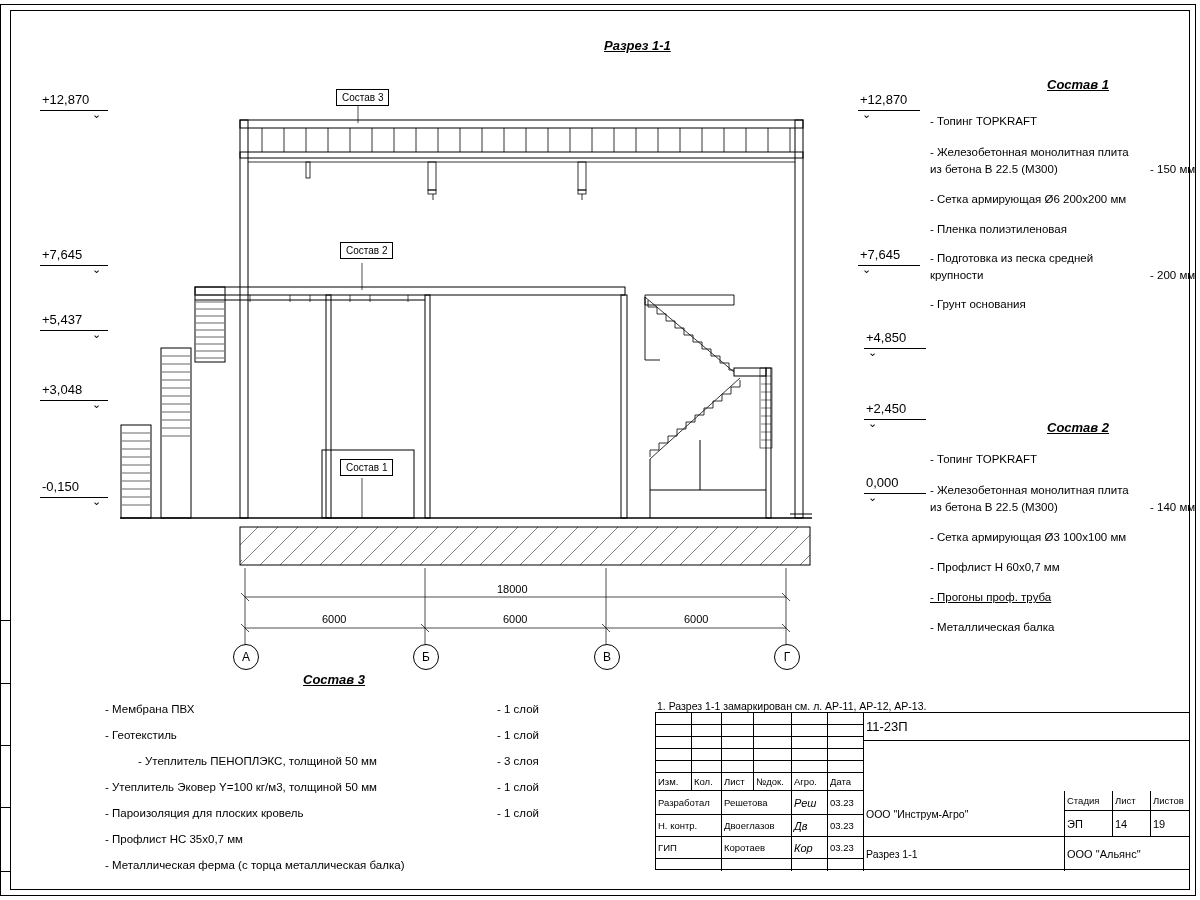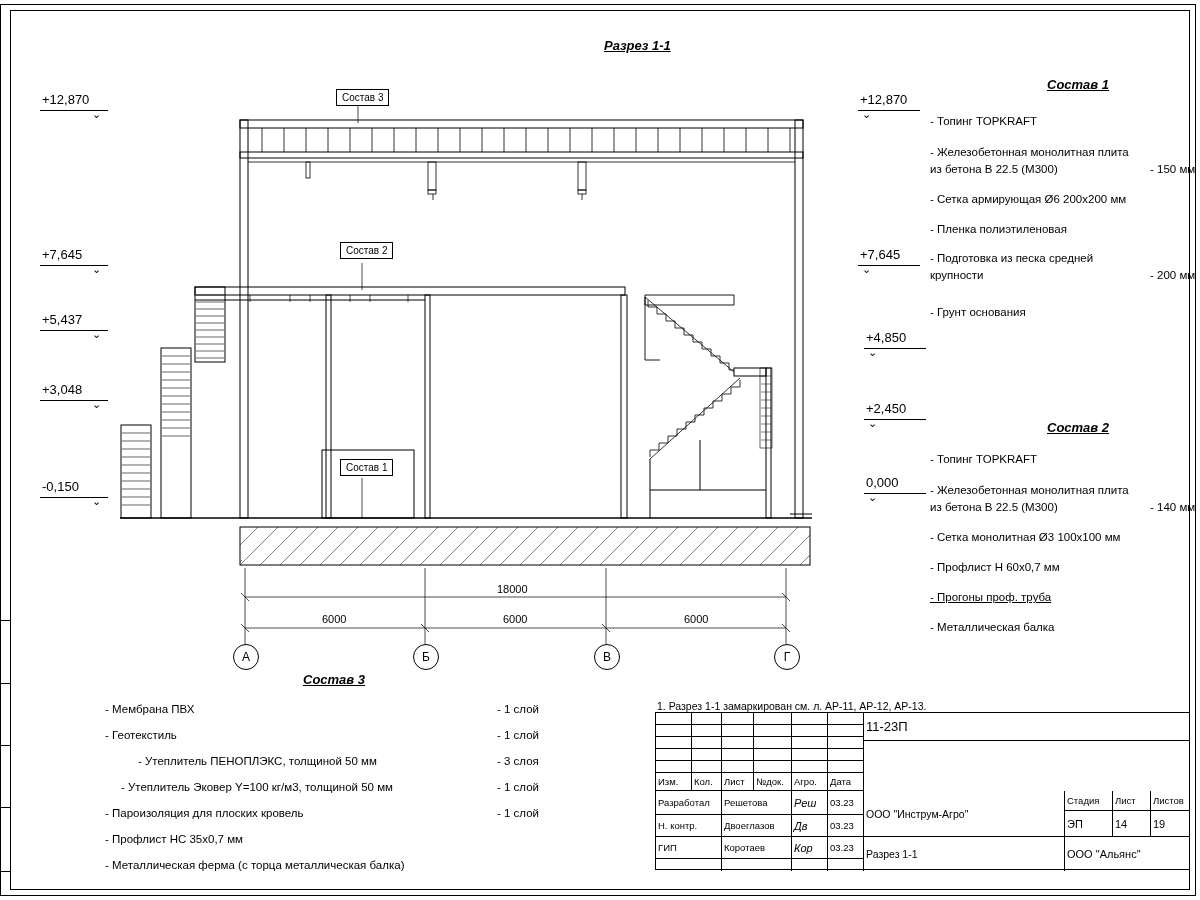--- a/index.html
+++ b/index.html
@@ -418,44 +418,44 @@
   </div>
   <div class="spec-item" style="left:930px; top:115px;">- Топинг TOPKRAFT</div>
   <div class="spec-item" style="left:930px; top:146px;">- Железобетонная  монолитная плита</div>
   <div class="spec-item" style="left:930px; top:163px;">  из бетона  В 22.5 (М300)</div>
   <div class="spec-val" style="left:1150px; top:163px;">- 150 мм</div>
   <div class="spec-item" style="left:930px; top:193px;">- Сетка армирующая Ø6 200x200 мм</div>
   <div class="spec-item" style="left:930px; top:223px;">- Пленка полиэтиленовая</div>
   <div class="spec-item" style="left:930px; top:252px;">- Подготовка из песка средней</div>
   <div class="spec-item" style="left:930px; top:269px;">  крупности</div>
   <div class="spec-val" style="left:1150px; top:269px;">- 200 мм</div>
-  <div class="spec-item" style="left:930px; top:298px;margin-top:8px;">- Грунт основания</div>
+  <div class="spec-item" style="left:930px; top:298px;">- Грунт основания</div>
 
   <div class="spec-head" style="left:1047px; top:420px;">
     <u>Состав 2</u>
   </div>
   <div class="spec-item" style="left:930px; top:453px;">- Топинг TOPKRAFT</div>
   <div class="spec-item" style="left:930px; top:484px;">- Железобетонная  монолитная плита</div>
   <div class="spec-item" style="left:930px; top:501px;">  из бетона  В 22.5 (М300)</div>
   <div class="spec-val" style="left:1150px; top:501px;">- 140 мм</div>
-  <div class="spec-item" style="left:930px; top:531px;">- Сетка монолитная Ø3 100x100 мм</div>
+  <div class="spec-item" style="left:930px; top:531px;">- Сетка армирующая Ø3 100x100 мм</div>
   <div class="spec-item" style="left:930px; top:561px;">- Профлист Н 60x0,7 мм</div>
   <div class="spec-item" style="left:930px; top:591px;text-decoration:underline;">- Прогоны проф. труба</div>
   <div class="spec-item" style="left:930px; top:621px;">- Металлическая балка</div>
 
   <div class="spec-head" style="left:303px; top:672px;">
     <u>Состав 3</u>
   </div>
   <div class="spec-item" style="left:105px; top:703px;">- Мембрана ПВХ</div>
   <div class="spec-val" style="left:497px; top:703px;">- 1 слой</div>
   <div class="spec-item" style="left:105px; top:729px;">- Геотекстиль</div>
   <div class="spec-val" style="left:497px; top:729px;">- 1 слой</div>
   <div class="spec-item" style="left:105px; top:755px;margin-left:33px;">- Утеплитель ПЕНОПЛЭКС, толщиной 50 мм</div>
   <div class="spec-val" style="left:497px; top:755px;">- 3 слоя</div>
-  <div class="spec-item" style="left:105px; top:781px;margin-left:16px;">- Утеплитель Эковер Y=100 кг/м3, толщиной 50 мм</div>
+  <div class="spec-item" style="left:105px; top:781px;">- Утеплитель Эковер Y=100 кг/м3, толщиной 50 мм</div>
   <div class="spec-val" style="left:497px; top:781px;">- 1 слой</div>
   <div class="spec-item" style="left:105px; top:807px;">- Пароизоляция для плоских кровель</div>
   <div class="spec-val" style="left:497px; top:807px;">- 1 слой</div>
   <div class="spec-item" style="left:105px; top:833px;">- Профлист НС 35x0,7 мм</div>
   <div class="spec-item" style="left:105px; top:859px;">- Металлическая ферма (с торца металлическая балка)</div>
 
   <div class="note-1" style="left:657px; top:700px;">1. Разрез 1-1 замаркирован см. л. АР-11, АР-12, АР-13.</div>
 
   <div class="tb">
 

